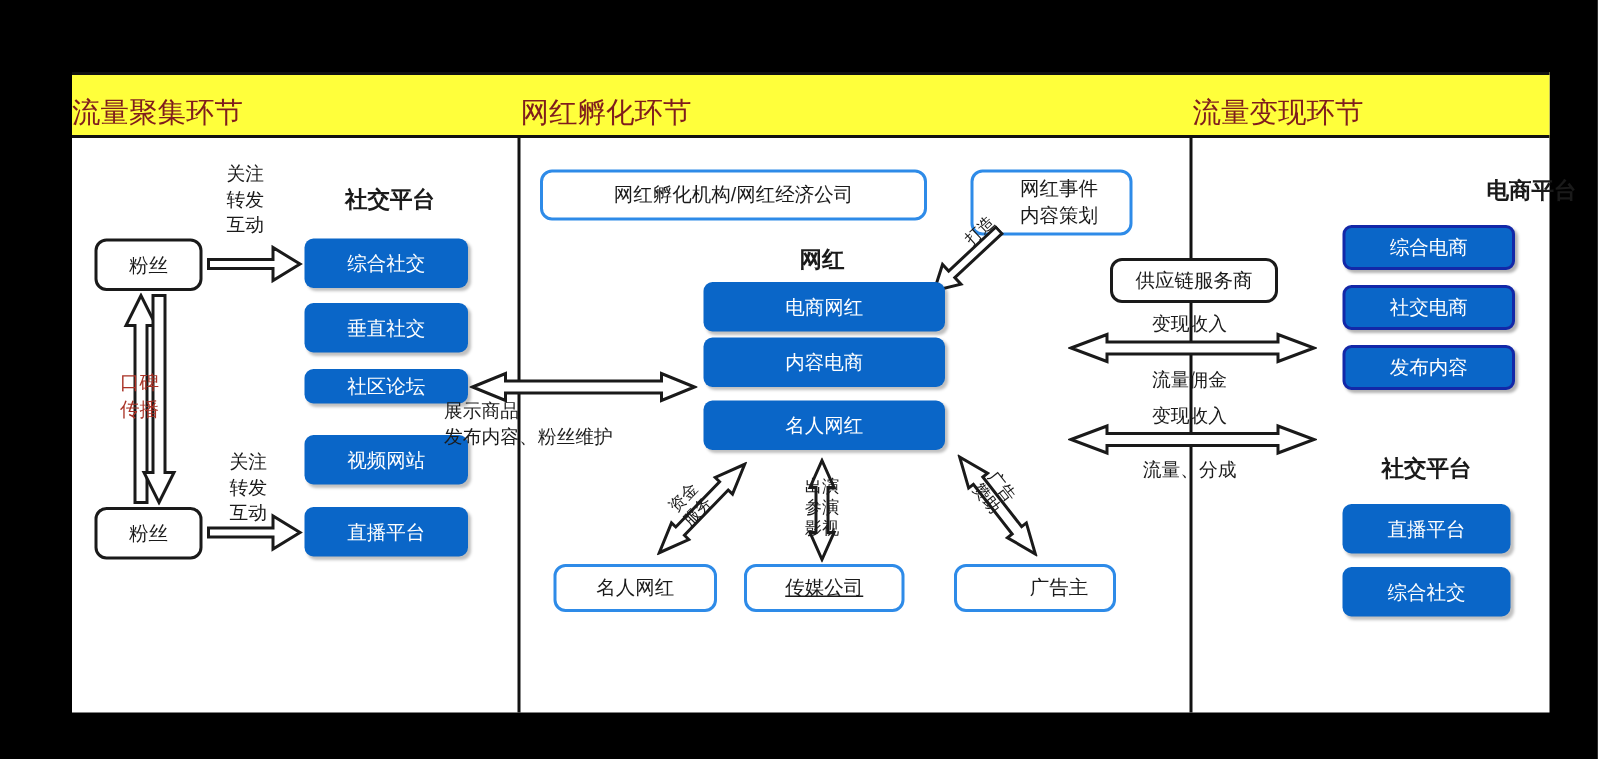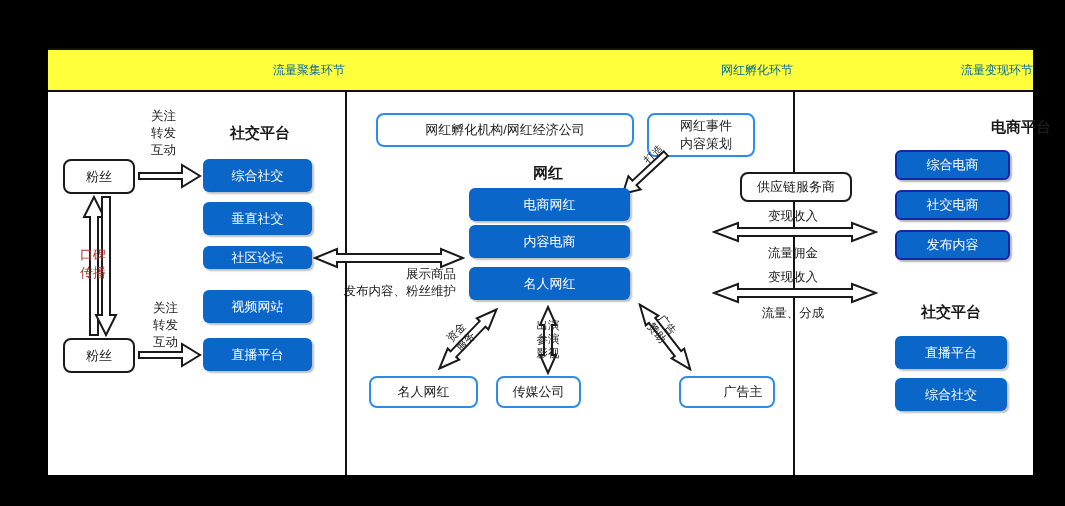--- a/index.html
+++ b/index.html
@@ -2,21 +2,21 @@
 <html><head>
 <meta charset="utf-8">
 <style>
   html,body{margin:0;padding:0;background:#000;}
   #stage{position:relative;width:1065px;height:506px;background:#000;overflow:hidden;
          font-family:"Liberation Sans","DejaVu Sans",sans-serif;color:#1a1a1a;}
   #content{position:absolute;left:48px;top:48px;width:985px;height:427px;background:#fff;}
   .divider{position:absolute;top:0;width:2px;height:427px;background:#111;}
   #headerband{position:absolute;left:0;top:0;width:985px;height:44px;background:#FFFF3B;
               border-top:2px solid #111;border-bottom:2px solid #111;box-sizing:border-box;}
-  .hcell{position:absolute;top:12px;font-size:12px;color:#0369a1;text-align:right;}
+  .hcell{position:absolute;top:12px;font-size:19px;color:#7f1d1d;text-align:left;}
   .preline{white-space:pre-line;}
   .bluebox{position:absolute;background:#0A66C8;color:#fff;border-radius:6px;
            display:flex;align-items:center;justify-content:center;font-size:13px;
            box-shadow:2px 2px 2px rgba(0,0,0,0.25);}
   .navybox{position:absolute;background:#0A66C8;color:#fff;border:2px solid #1328A8;border-radius:6px;
            box-sizing:border-box;display:flex;align-items:center;justify-content:center;font-size:13px;
            box-shadow:2px 2px 2px rgba(0,0,0,0.3);}
   .whitebluebox{position:absolute;background:#fff;border:2px solid #2E8BE8;border-radius:8px;
            box-sizing:border-box;display:flex;align-items:center;justify-content:center;
            font-size:13px;text-align:center;}
@@ -72,21 +72,21 @@
     <div class="lbl preline" style="left:105px;top:252px;width:56px;">关注
 转发
 互动</div>
 
     <div class="bluebox" style="left:155px;top:111px;width:109px;height:33px;">综合社交</div>
     <div class="bluebox" style="left:155px;top:154px;width:109px;height:33px;">垂直社交</div>
     <div class="bluebox" style="left:155px;top:198px;width:109px;height:23px;">社区论坛</div>
     <div class="bluebox" style="left:155px;top:242px;width:109px;height:33px;">视频网站</div>
     <div class="bluebox" style="left:155px;top:290px;width:109px;height:33px;">直播平台</div>
 
-    <div class="whitebluebox" style="left:328px;top:65px;width:258px;height:34px;">
+    <div class="whitebluebox" style="left:312px;top:65px;width:258px;height:34px;">
       <span>网红孵化机构/网红经济公司</span>
     </div>
     <div class="whitebluebox" style="left:599px;top:65px;width:108px;height:44px;padding-left:10px;">
       <span class="preline">网红事件
 内容策划</span>
     </div>
 
     <svg class="arrow" style="left:565px;top:115px;transform:rotate(137deg);" width="62" height="22" viewBox="0 0 62 22">
       <polygon points="1,8 44,8 44,2 60,11 44,20 44,14 1,14"></polygon>
     </svg>
@@ -94,30 +94,30 @@
 
     <div class="seclabel" style="left:455px;top:116px;width:90px;">网红</div>
 
     <div class="bluebox" style="left:421px;top:140px;width:161px;height:33px;">电商网红</div>
     <div class="bluebox" style="left:421px;top:177px;width:161px;height:33px;">内容电商</div>
     <div class="bluebox" style="left:421px;top:219px;width:161px;height:33px;">名人网红</div>
 
     <svg class="arrow" style="left:265px;top:198px;" width="152" height="24" viewBox="0 0 152 24">
       <polygon points="2,12 24,3 24,8 128,8 128,3 150,12 128,21 128,16 24,16 24,21"></polygon>
     </svg>
-    <div class="lbl preline" style="left:262px;top:218px;width:146px;text-align:right;">展示商品
+    <div class="lbl preline" style="left:248px;top:218px;width:146px;text-align:left;">展示商品
 发布内容、粉丝维护</div>
 
     <div class="whitebluebox" style="left:321px;top:328px;width:109px;height:32px;">
       <span>名人网红</span>
     </div>
-    <div class="whitebluebox" style="left:448px;top:328px;width:85px;height:32px;">
+    <div class="whitebluebox" style="left:448px;top:328px;width:107px;height:32px;text-decoration:underline;">
       <span>传媒公司</span>
     </div>
-    <div class="whitebluebox" style="left:631px;top:328px;width:96px;height:32px;padding-left:32px;">
+    <div class="whitebluebox" style="left:588px;top:328px;width:108px;height:32px;padding-left:32px;">
       <span>广告主</span>
     </div>
 
     <svg class="arrow" style="left:377px;top:280px;transform:rotate(-46deg);" width="86" height="22" viewBox="0 0 86 22">
       <polygon points="2,11 22,3 22,7 64,7 64,3 84,11 64,19 64,15 22,15 22,19"></polygon>
     </svg>
     <div class="lbl rot preline" style="left:391px;top:276px;width:44px;transform:rotate(-46deg);position:absolute;">资金
 服务</div>
 
     <svg class="arrow" style="left:465px;top:281px;transform:rotate(90deg);" width="70" height="22" viewBox="0 0 70 22">

